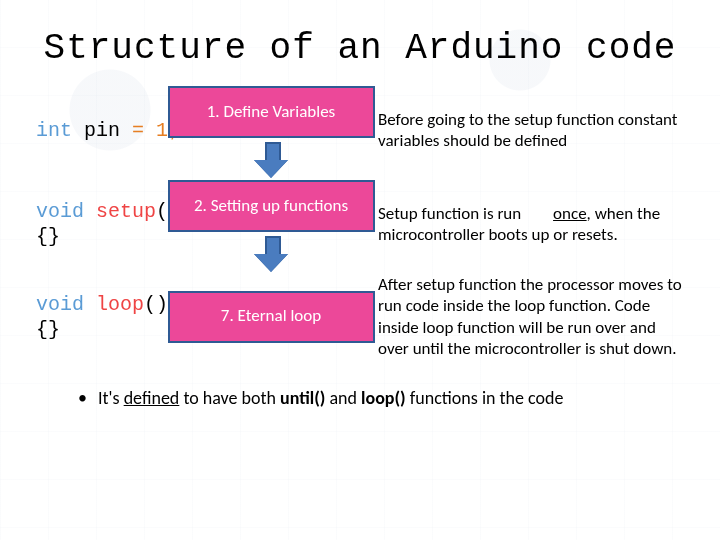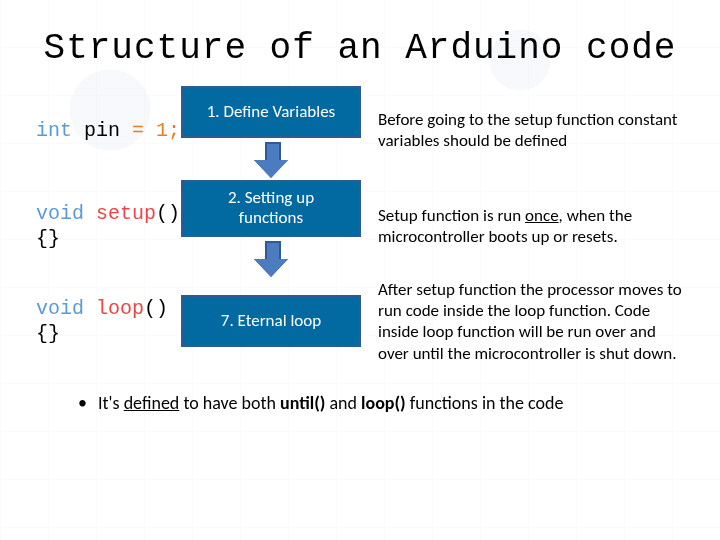--- a/index.html
+++ b/index.html
@@ -44,32 +44,32 @@
   .code .tok-ident { color: #000; }
   .code .tok-func { color: #ef4444; }      
   .code .tok-assign { color: #e67e22; }
   .code .tok-punct { color: #000; }
   .boxcol {
     display: flex;
     flex-direction: column;
     align-items: center;
   }
   .stepbox {
-    width: 180px;
+    width: 207px;
     min-height: 52px;
-    background: #0369a1;
+    background: #ec4899;
     border: 2px solid #2f5a94;
     color: #fff;
     display: flex;
     align-items: center;
     justify-content: center;
     text-align: center;
     font-size: 17px;
     line-height: 1.2;
-    padding: 6px 12px;
+    padding: 6px 4px;
   }
   .arrow {
     width: 0; height: 0;
     margin: 6px 0 10px 0;
     position: relative;
   }
   .arrow::before {
     content: "";
     position: absolute;
     left: -6px; top: -22px;
@@ -87,21 +87,21 @@
     border-right: 17px solid transparent;
     border-top: 18px solid #4a7cbf;
     filter: drop-shadow(0 0 0 #2f5a94);
   }
   .arrowwrap { height: 36px; display:flex; align-items:flex-end; justify-content:center;}
   .desc {
     font-size: 17px;
     line-height: 1.25;
     color: #000;
   }
-  .desc u { text-decoration: underline; }
+  .desc u { text-decoration: underline; margin-left: 28px; }
   .bullet {
     margin-top: 22px;
     margin-left: 42px;
     font-size: 18px;
     line-height: 1.3;
     position: relative;
     padding-left: 20px;
     max-width: 500px;
   }
   .bullet::before {

